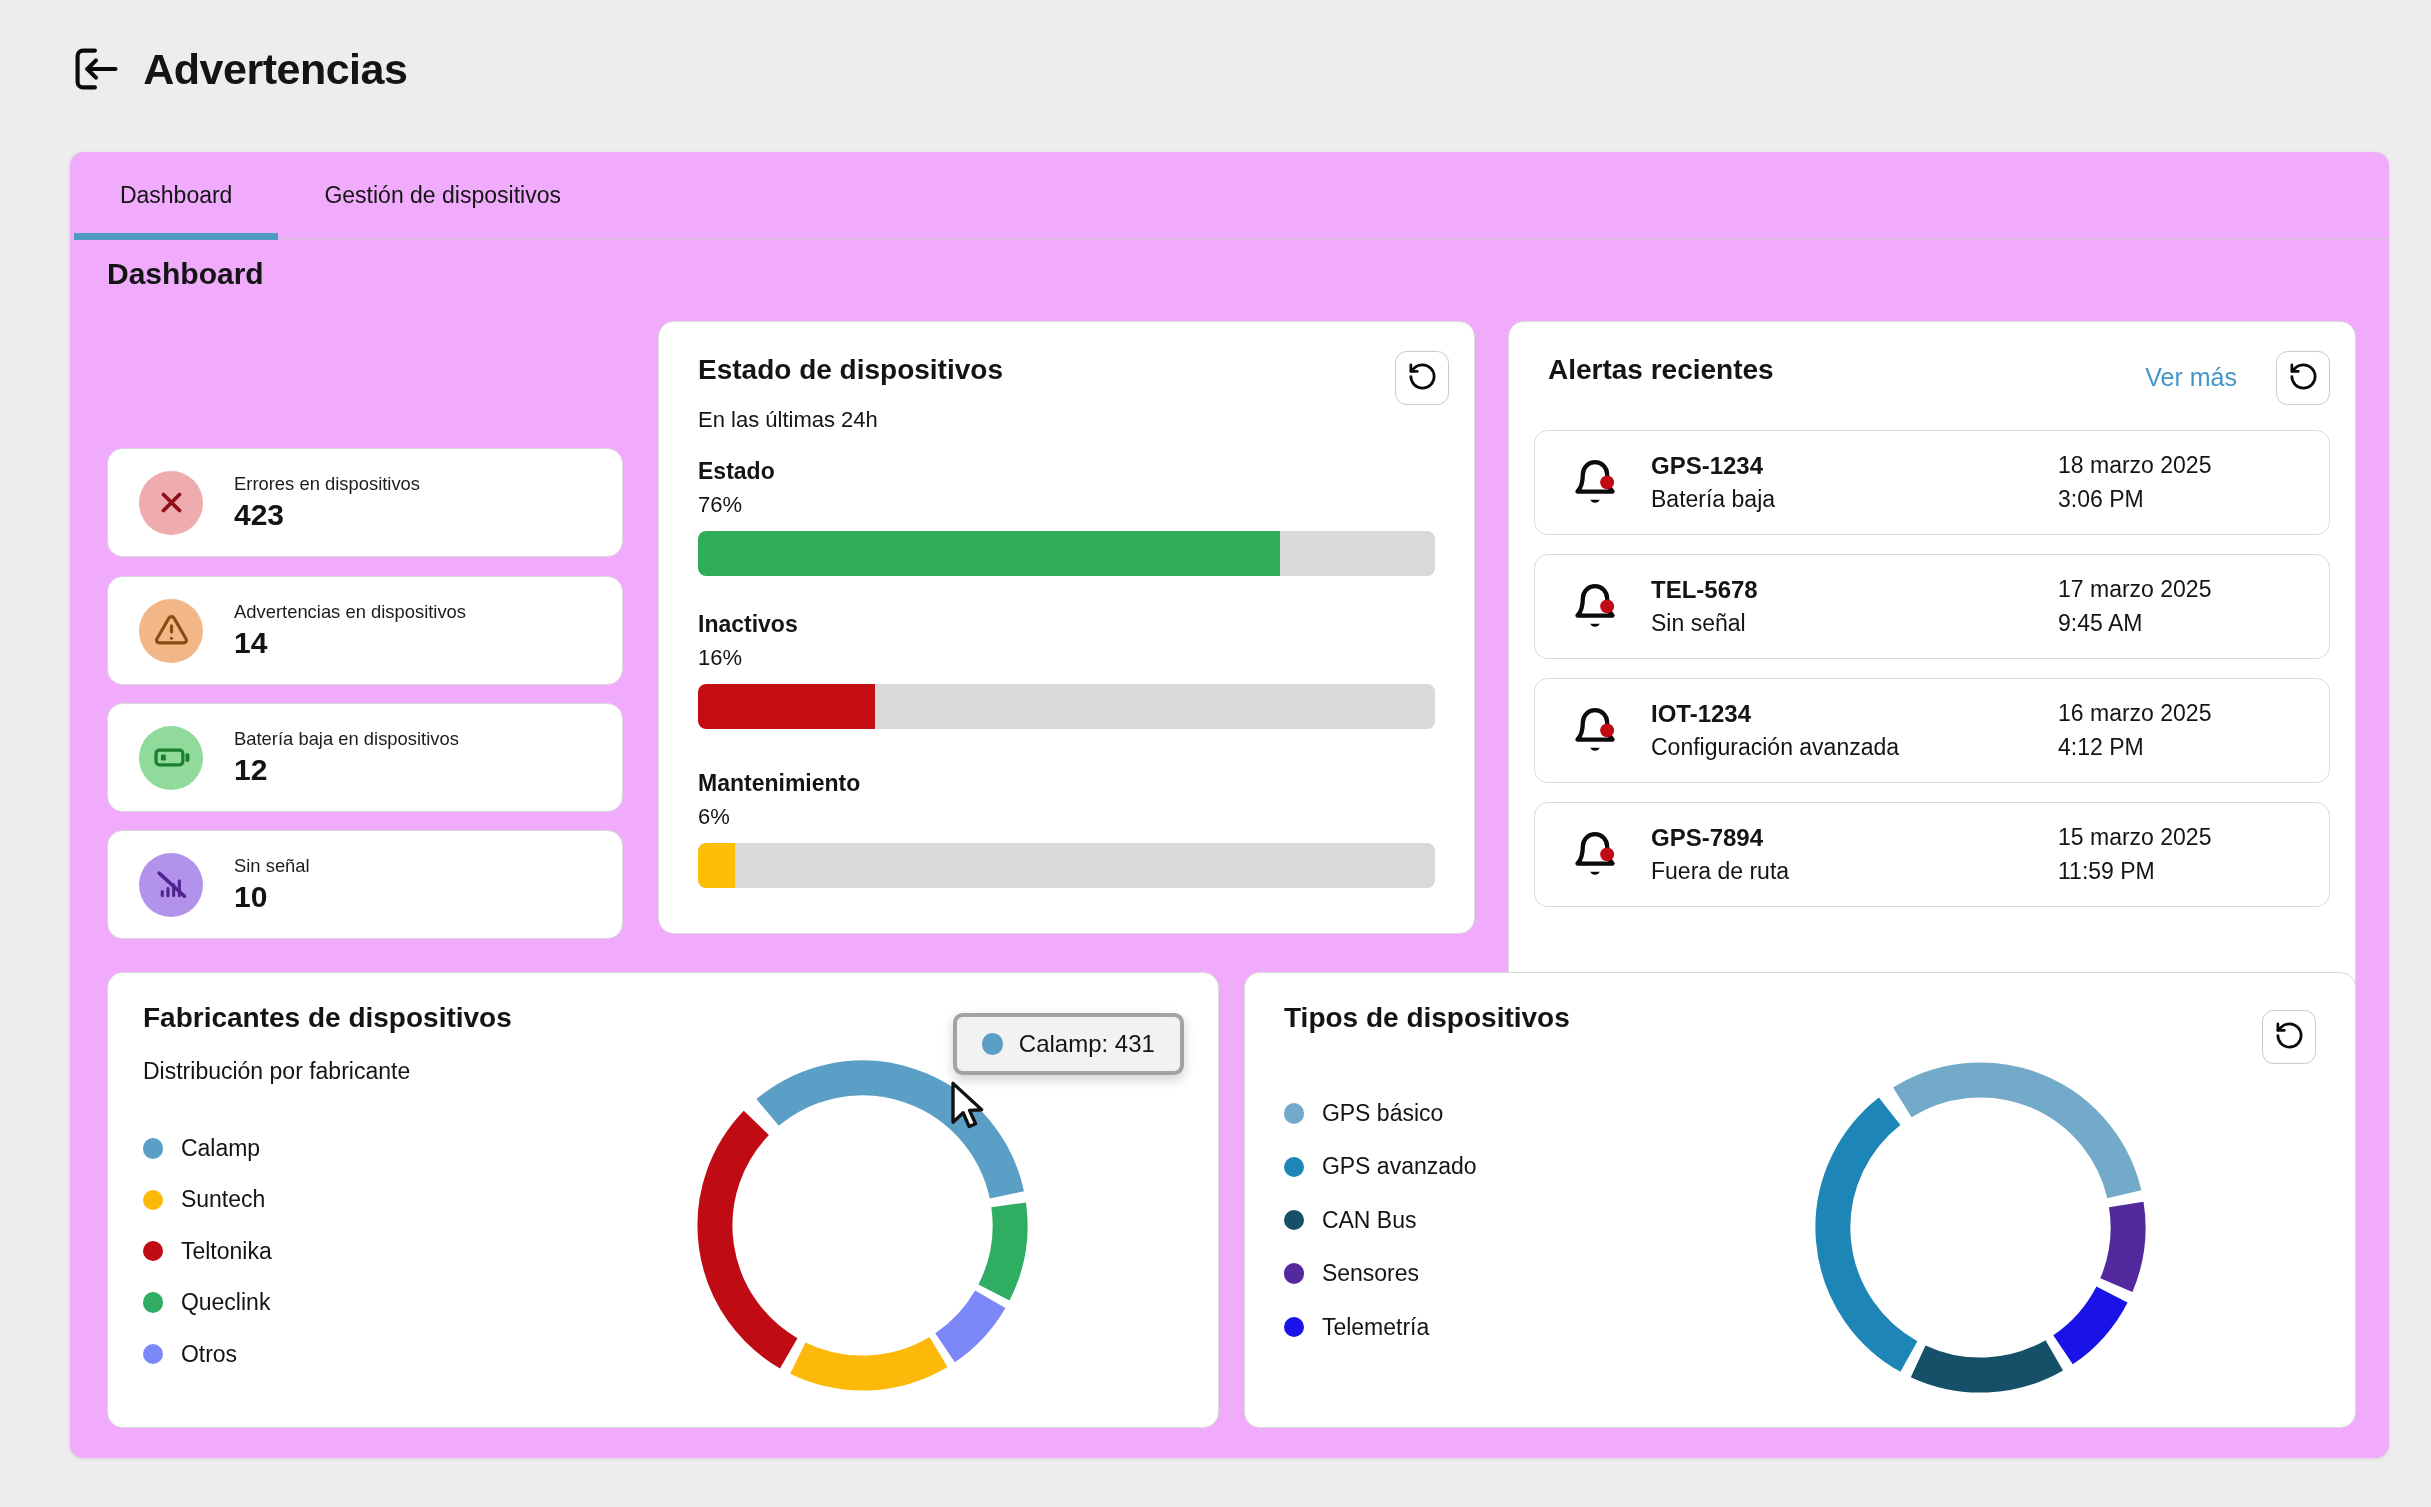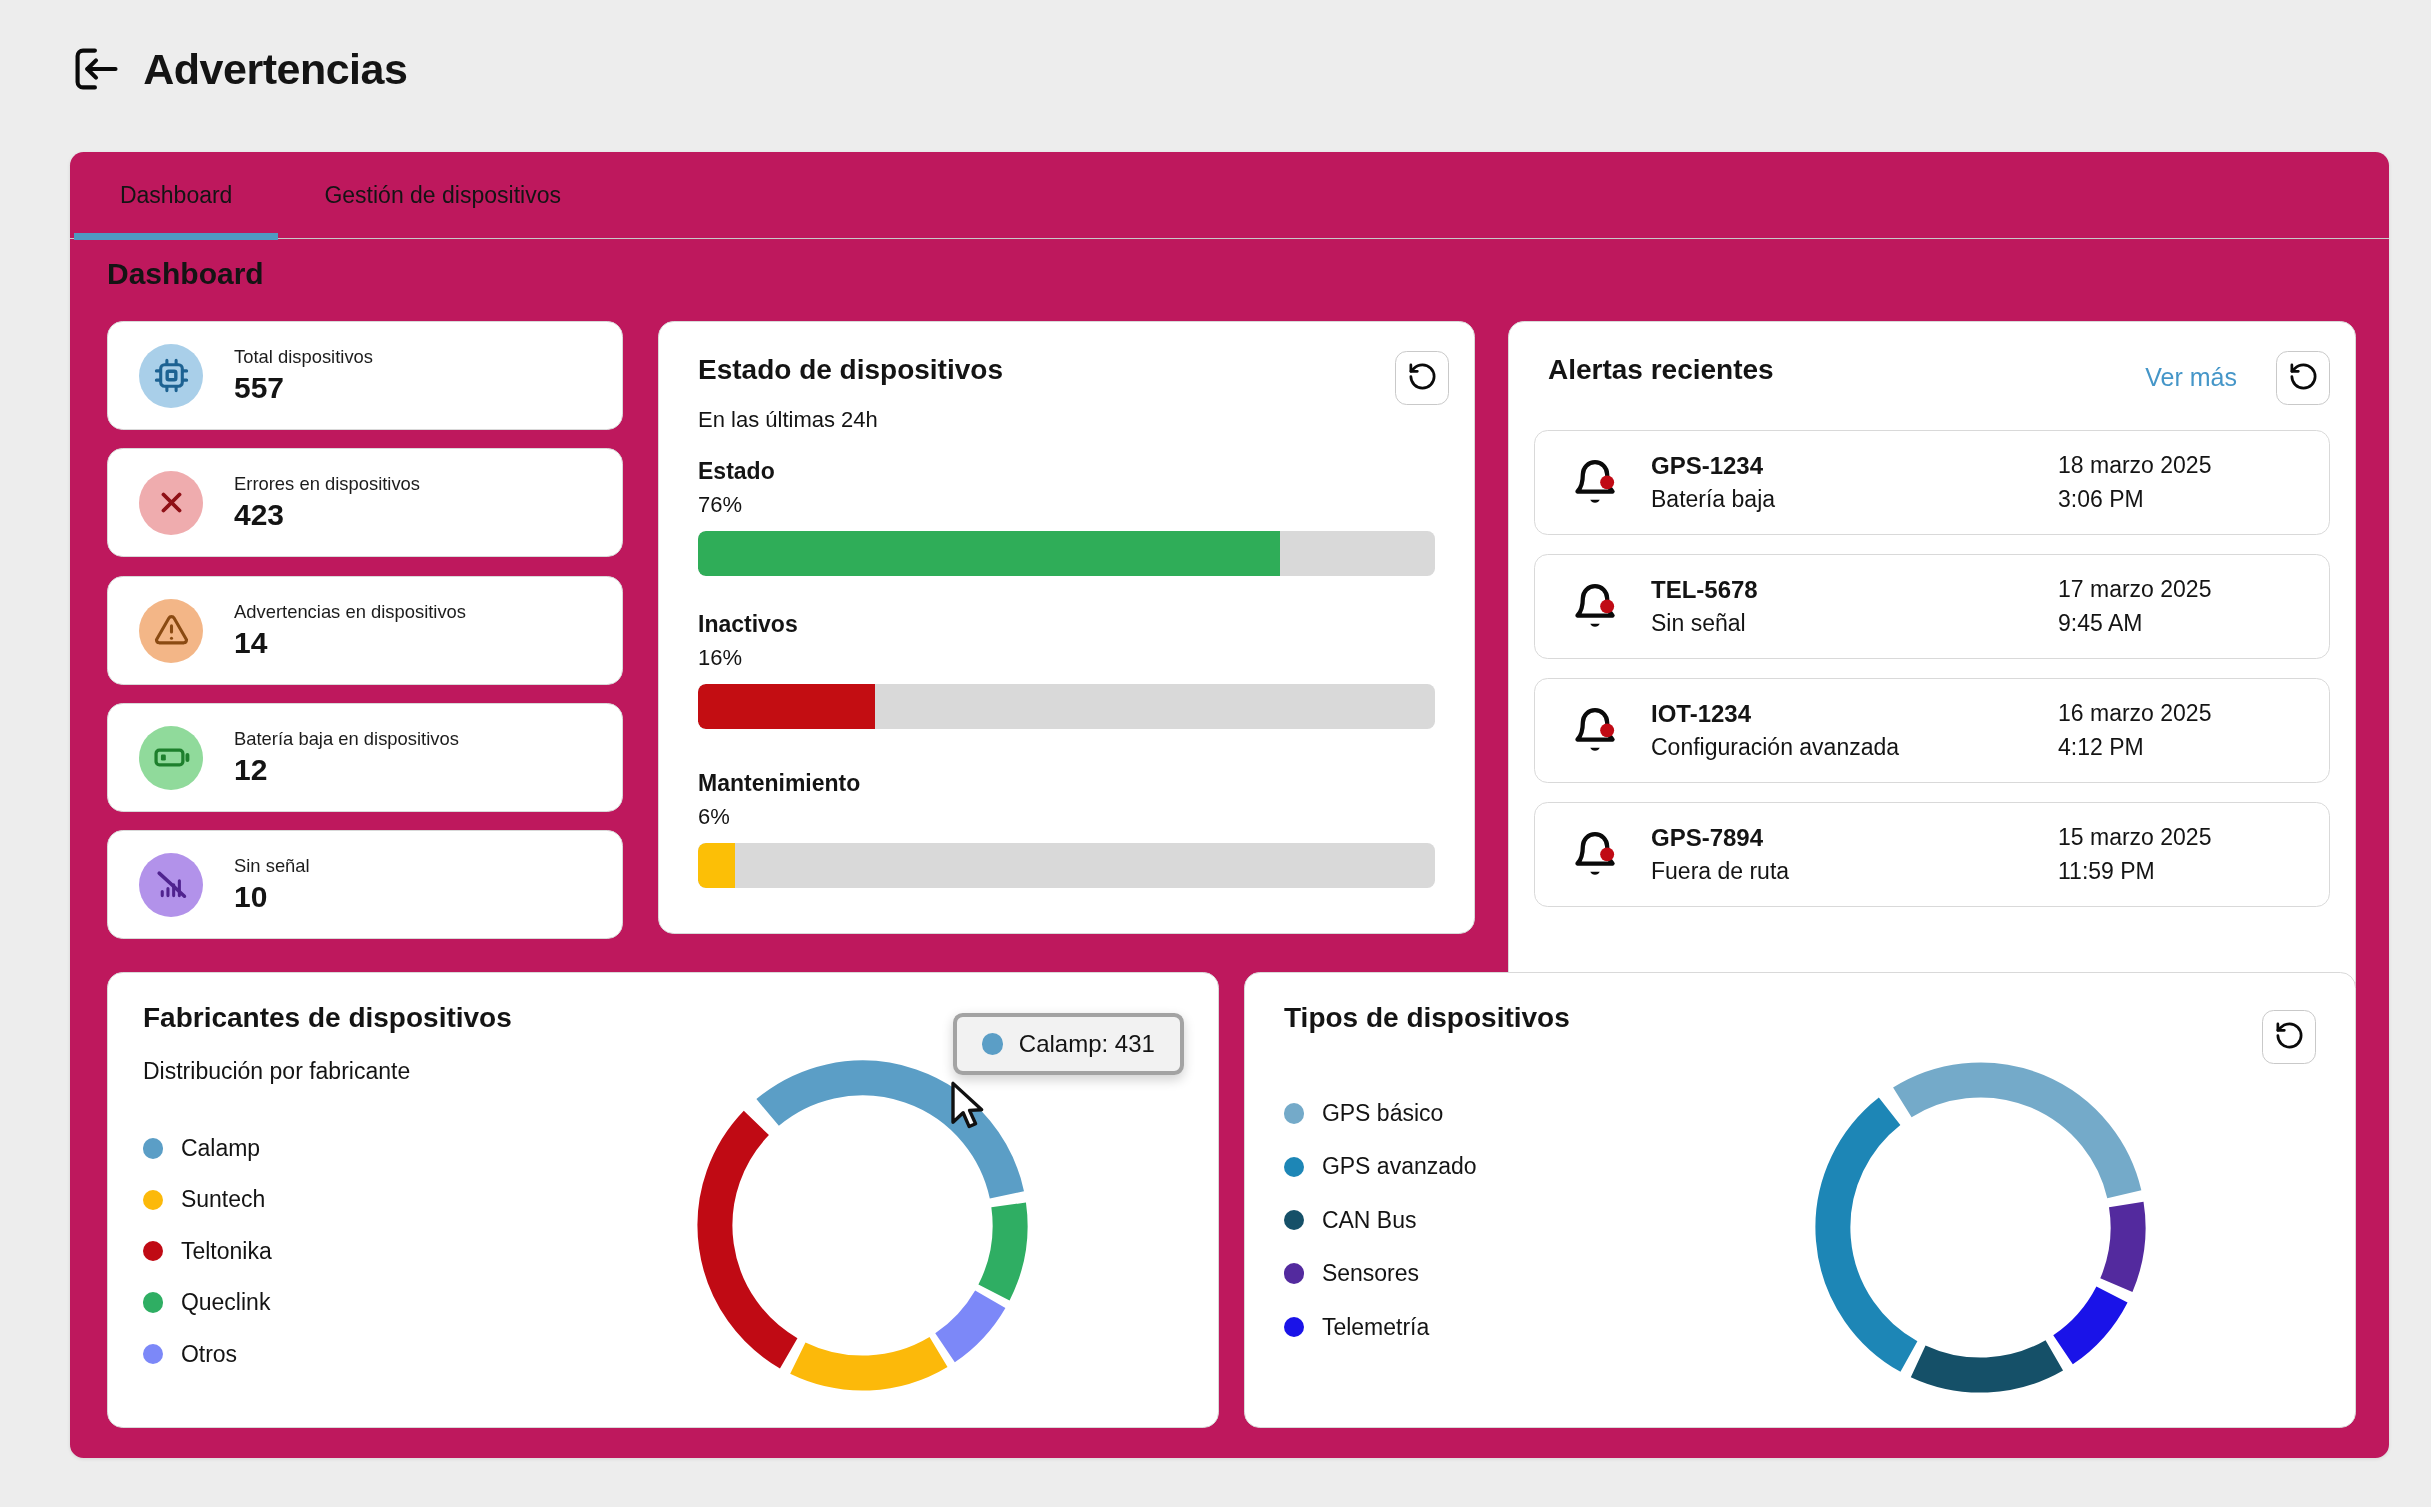--- a/index.html
+++ b/index.html
@@ -10,21 +10,21 @@
     color:#141414;
     position:relative;
     overflow:hidden;
   }
   .page-title-row { position:absolute; left:70px; top:43px; display:flex; align-items:center; gap:21.3px; }
   .back-icon svg { display:block; }
   .page-title { font-size:43px; font-weight:700; letter-spacing:-0.5px; }
 
   .main-card {
     position:absolute; left:70px; top:152px; width:2319px; height:1306px;
-    background:#be185d; border-radius:13.6px; box-shadow:0 1px 3.9px rgba(0,0,0,.10);
+    background:#f0abfc; border-radius:13.6px; box-shadow:0 1px 3.9px rgba(0,0,0,.10);
   }
 
   
   .tabbar { position:absolute; left:0; top:0; width:100%; height:87px;
     border-bottom:1.9px solid #c9c9c9; display:flex; align-items:stretch; padding-left:3.9px; border-radius:13.6px 13.6px 0 0; }
   .tab { position:relative; display:flex; align-items:center; padding:0 46px; font-size:23px; cursor:pointer; }
   .tab.active { font-weight:500; }
   .tab.active::after { content:""; position:absolute; left:0; right:0; bottom:-1.9px; height:6.8px; background:#4f9ac1; }
 
   .section-title { position:absolute; left:37px; top:105px; font-size:30px; font-weight:600; }
@@ -112,33 +112,20 @@
 
 <div class="main-card">
 
   <div class="tabbar">
     <div class="tab active">Dashboard</div>
     <div class="tab">Gestión de dispositivos</div>
   </div>
 
   <div class="section-title">Dashboard</div>
 
-  <div class="card stat-card" style="top:169px">
-    <span class="stat-icon-circle" style="background: rgb(169, 207, 233); color: rgb(29, 98, 146);">
-      <svg width="37" height="37" viewBox="0 0 24 24" fill="none" stroke="currentColor" stroke-width="2" stroke-linecap="round">
-        <rect x="5" y="5" width="14" height="14" rx="2.4"></rect>
-        <rect x="9.2" y="9.2" width="5.6" height="5.6" rx="1" stroke-width="2.2"></rect>
-        <path d="M9 2.2v2.3M15 2.2v2.3M9 19.5v2.3M15 19.5v2.3M2.2 9h2.3M2.2 15h2.3M19.5 9h2.3M19.5 15h2.3"></path>
-      </svg>
-    </span>
-    <span>
-      <div class="stat-label">Total dispositivos</div>
-      <div class="stat-value">557</div>
-    </span>
-  </div>
 
   <div class="card stat-card" style="top:296px">
     <span class="stat-icon-circle" style="background: rgb(239, 172, 174); color: rgb(143, 16, 22);">
       <svg width="35" height="35" viewBox="0 0 24 24" fill="none" stroke="currentColor" stroke-width="2.6" stroke-linecap="round">
         <path d="M6.5 6.5l11 11M17.5 6.5l-11 11"></path>
       </svg>
     </span>
     <span>
       <div class="stat-label">Errores en dispositivos</div>
       <div class="stat-value">423</div>

